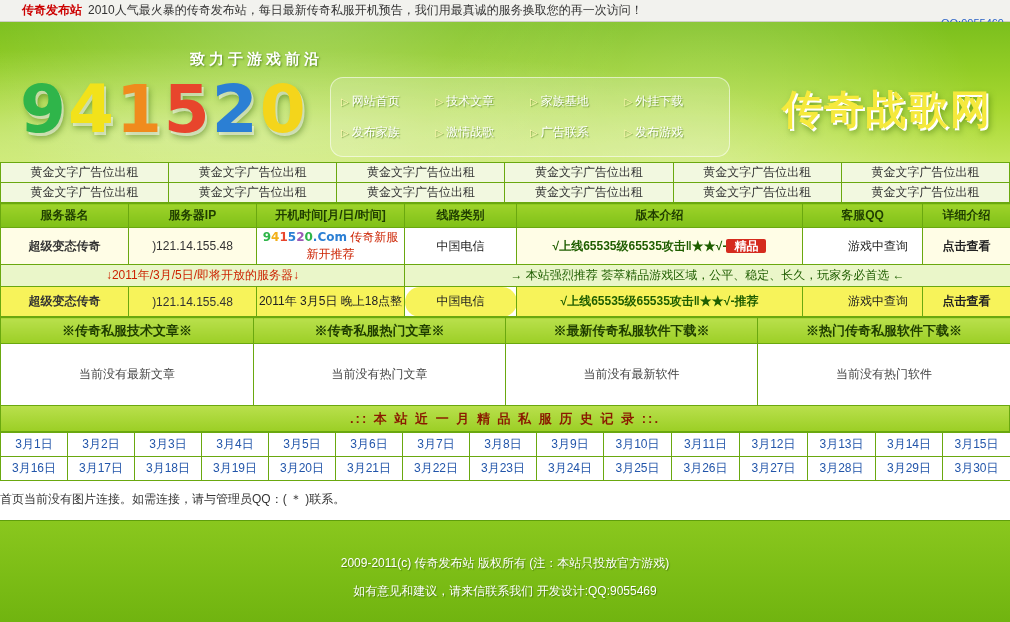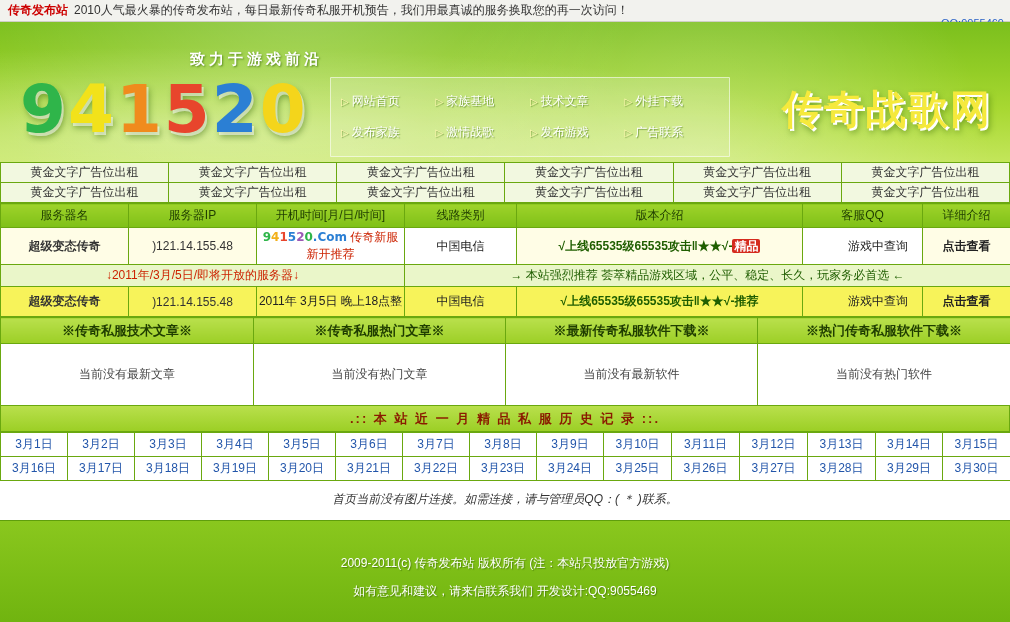--- a/index.html
+++ b/index.html
@@ -9,21 +9,21 @@
     font-family:"Liberation Sans", sans-serif;
     font-size:12px;
     background:#ffffff;
     overflow:hidden;
   }
   .page { position:relative; width:1010px; height:622px; background:#fff; }
 
   
   .topbar {
     height:22px; background:#f2f2ee; border-bottom:1px solid #cfcfc6;
-    display:flex; align-items:center; padding:0 8px; font-size:12px; color:#444;
+    display:flex; align-items:center; padding:0 22px; font-size:12px; color:#444;
     position:relative;
   }
   .topbar .tb-site { color:#cc0000; font-weight:bold; margin-right:6px; }
   .topbar .tb-text { color:#333; }
   .topbar .tb-qq { position:absolute; right:6px; color:#2a62c6; font-size:11px;margin-top:25px; }
 
   
   .banner {
     position:relative; height:140px; width:1010px;
     background:
@@ -55,21 +55,21 @@
   .n4 { color:#f2e21a; }
   .n1 { color:#f08b1d; }
   .n5 { color:#e8452c; }
   .n2 { color:#2b7fd4; }
   .n0 { color:#f4d51b; }
 
   .navbox {
     position:absolute; left:330px; top:55px; width:400px; height:80px;
     background:rgba(255,255,255,0.18);
     border:1px solid rgba(255,255,255,0.55);
-    border-radius:1px;
+    border-radius:13px;
     padding:8px 10px;
     display:flex; flex-wrap:wrap; align-content:space-around;
   }
   .navbox a {
     width:25%; color:#ffffff; font-size:12px; text-decoration:none;
     line-height:26px; white-space:nowrap;
     text-shadow:1px 1px 1px rgba(60,110,10,.6);
   }
   .navbox a .arrow { color:#fff8b0; margin-right:3px; font-size:10px; }
 
@@ -88,41 +88,41 @@
     background:#f2f8e0;
     height:20px; text-align:center; font-size:12px; color:#333;
     font-family:"DejaVu Sans", sans-serif;
   }
 
   
   .srv { width:1010px; border-collapse:collapse; table-layout:fixed; }
   .srv th {
     background:linear-gradient(to bottom,#9ed32a,#7fc017);
     border:1px solid #6aa80f; height:24px; font-size:12px; color:#1f3d00;
-    font-weight:normal;
+    font-weight:bold;
     margin-top:44px;
   }
   .srv td {
     border:1px solid #6aa80f; height:30px; text-align:center;
     font-size:12px; background:#ffffff; color:#222;
   }
   .srv td.c-name { background:#fffde6; font-weight:bold; color:#333; }
   .srv td.c-ip { background:#fffde6; color:#333; }
   .srv td.c-time { background:#ffffff; }
-  .srv td.c-line { background:#ffffff; }
+  .srv td.c-line { background:#ffffff;border-radius:16px; }
   .srv td.c-ver { background:#fffde6; font-weight:bold; color:#1f5e00; }
   .srv td.c-qq { background:#ffffff;padding-left:32px; }
   .srv td.c-detail { background:#fffde6; font-weight:bold; }
   .srv tr.highlight td { background:#f7f35a !important; }
   .logo-inline .l9{color:#2fb54a;} .logo-inline .l4{color:#f2b01a;}
   .logo-inline .l1{color:#e8452c;} .logo-inline .l5{color:#2b7fd4;}
   .logo-inline .l2{color:#9b59b6;} .logo-inline .l0{color:#2fb54a;}
   .logo-inline { font-weight:bold; font-family:"DejaVu Sans",sans-serif; }
   .red-note { color:#cc2200; }
-  .jing { background:#d52b1e; color:#fff; padding:0 2px; border-radius:2px; font-weight:bold;}
+  .jing { background:#d52b1e; color:#fff; padding:0 8px; border-radius:2px; font-weight:bold;}
   .promo-row td {
     background:#eaf6c9 !important; height:22px; color:#2a6b00; font-size:12px;
   }
   .promo-row .pr-left { color:#cc2200; }
   .promo-row .pr-mid { color:#1f5e00; }
 
   
   .arts { width:1010px; border-collapse:collapse; table-layout:fixed; }
   .arts th {
     background:linear-gradient(to bottom,#b9e04c,#9ccf26);
@@ -139,21 +139,21 @@
     background:linear-gradient(to bottom,#b9e04c,#9ccf26);
     border:1px solid #6aa80f; border-top:none;
     color:#8a1a00; font-weight:bold; letter-spacing:2px; font-size:13px;
   }
   .dates { width:1010px; border-collapse:collapse; table-layout:fixed; }
   .dates td {
     border:1px solid #6aa80f; height:24px; text-align:center;
     font-size:12px; background:#ffffff; color:#2255aa;
   }
   .notice {
-    width:1010px; text-align:center; padding:10px 0 12px; font-size:12px; color:#333;font-style:italic;
+    width:1010px; padding:10px 0 12px; font-size:12px; color:#333;
   }
 
   
   .footer {
     width:1010px; height:108px;
     background:linear-gradient(to bottom,#8ac71e 0%, #7cbd16 50%, #6fb30f 100%);
     border-top:1px solid #5f9e0c;
     color:#ffffff; text-align:center; font-size:12px;
     padding-top:28px; line-height:28px;
   }
@@ -172,27 +172,27 @@
 
   <div class="banner">
     <div class="slogan">致力于游戏前沿</div>
 
     <div class="logo-num">
       <span class="n9">9</span><span class="n4">4</span><span class="n1">1</span><span class="n5">5</span><span class="n2">2</span><span class="n0">0</span>
     </div>
 
     <div class="navbox">
       <a href="#"><span class="arrow">▷</span><span>网站首页</span></a>
+      <a href="#"><span class="arrow">▷</span><span>技术文章</span></a>
       <a href="#"><span class="arrow">▷</span><span>家族基地</span></a>
-      <a href="#"><span class="arrow">▷</span><span>技术文章</span></a>
       <a href="#"><span class="arrow">▷</span><span>外挂下载</span></a>
       <a href="#"><span class="arrow">▷</span><span>发布家族</span></a>
       <a href="#"><span class="arrow">▷</span><span>激情战歌</span></a>
+      <a href="#"><span class="arrow">▷</span><span>广告联系</span></a>
       <a href="#"><span class="arrow">▷</span><span>发布游戏</span></a>
-      <a href="#"><span class="arrow">▷</span><span>广告联系</span></a>
     </div>
 
     <div class="brand">传奇战歌网</div>
   </div>
 
   <table class="adgrid">
     <tbody>
         <tr>
       <td>黄金文字广告位出租</td>
       <td>黄金文字广告位出租</td>

